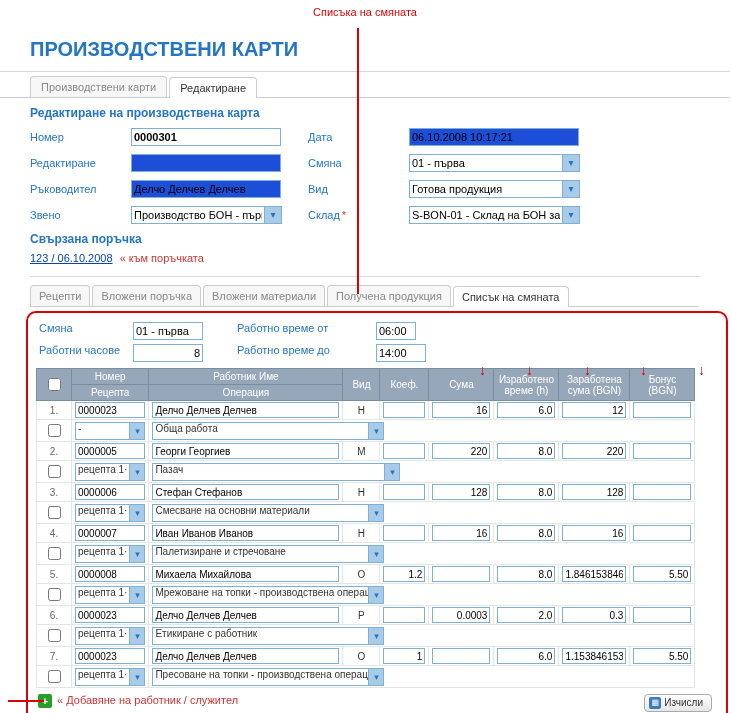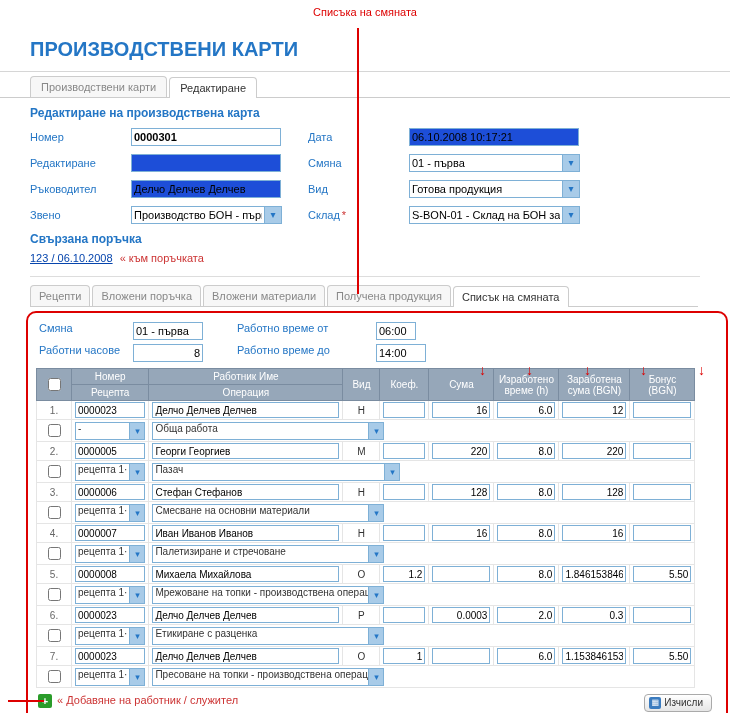--- a/index.html
+++ b/index.html
@@ -322,21 +322,21 @@
           <tr>
             <td class="cb"><input type="checkbox" style=""></td>
             <td>
               <div class="mini-select">
                 <span class="txt">рецепта 1·</span>
                 <span class="dd">▾</span>
               </div>
             </td>
             <td colspan="7">
               <div class="mini-select" style="width:232px">
-                <span class="txt">Етикиране с разценка</span>
+                <span class="txt">Етикиране с работник</span>
                 <span class="dd">▾</span>
               </div>
             </td>
           </tr>
           <tr>
             <td class="rownum">7.</td>
             <td><input class="mini-input" value="0000023" style=""></td>
             <td><input class="mini-input" value="Делчо Делчев Делчев" style=""></td>
             <td style="text-align:center">О</td>
             <td><input class="mini-input num" value="1" style=""></td>

